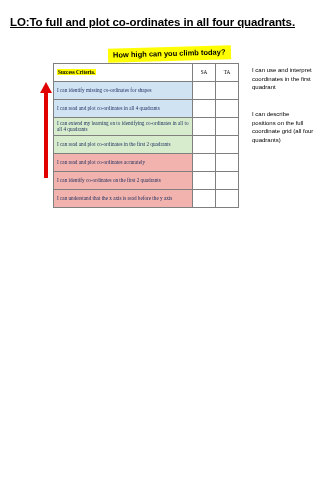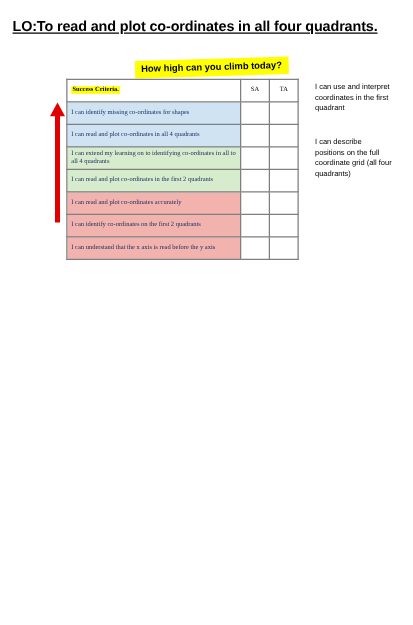--- a/index.html
+++ b/index.html
@@ -129,21 +129,21 @@
     line-height: 1.45;
     font-family: "Liberation Sans", sans-serif;
     width: 62px;
   }
   .note-top { left: 252px; top: 66px; }
   .note-bottom { left: 252px; top: 110px; }
 </style>
 </head>
 <body>
 
-<div class="lo-title">LO:To read and plot co-ordinates in all four quadrants.</div>
+<div class="lo-title">LO:To full and plot co-ordinates in all four quadrants.</div>
 
 <div class="climb-banner">How high can you climb today?</div>
 
 <div class="arrow">
   <div class="head"></div>
   <div class="shaft"></div>
 </div>
 
 <div class="table-wrap">
   <table class="criteria">

